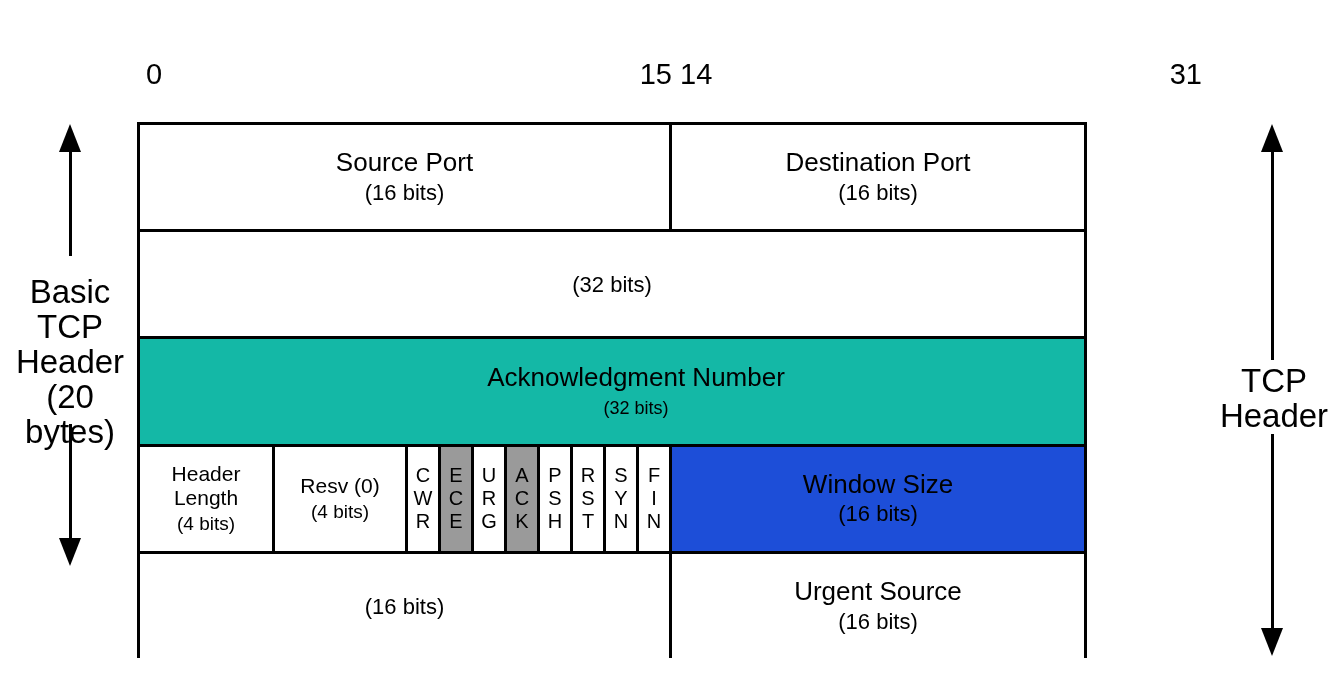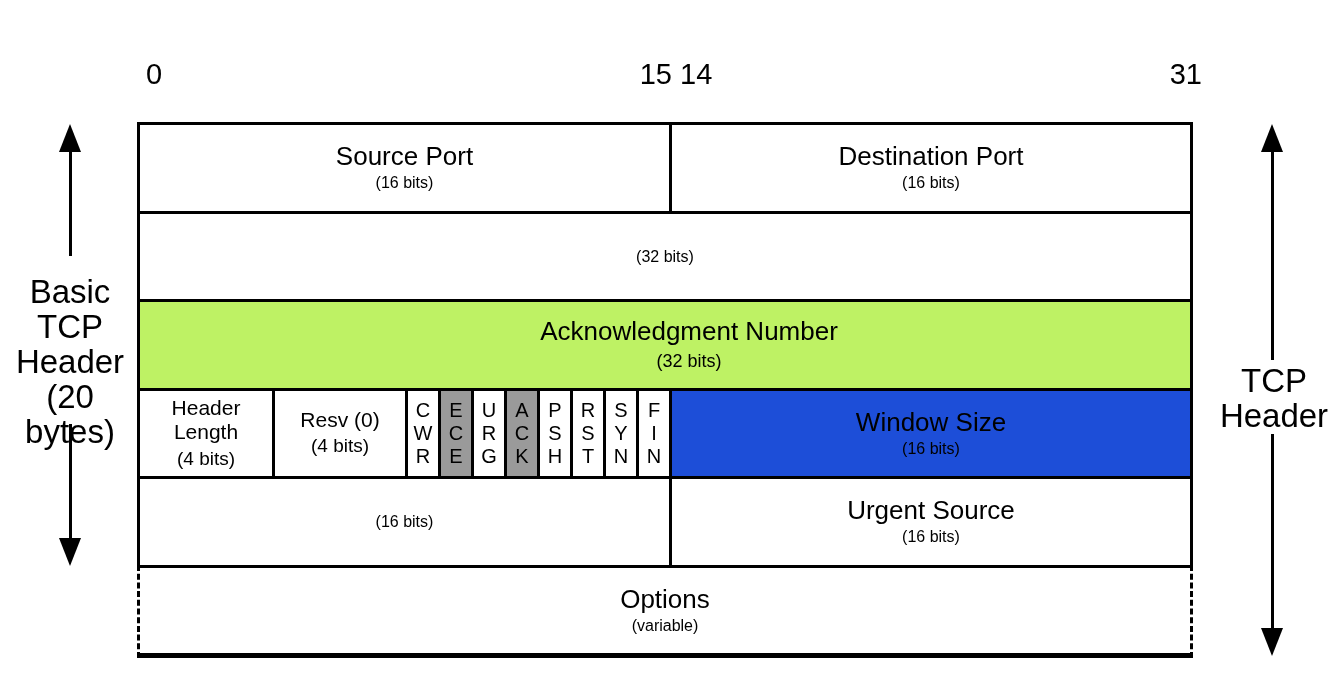--- a/index.html
+++ b/index.html
@@ -23,21 +23,21 @@
   }
   #bit-left  { left: 146px; }
   #bit-mid   { left: 676px; transform: translateX(-50%); }
   #bit-right { left: 1202px; transform: translateX(-100%); }
 
   
   #htable {
     position: absolute;
     left: 137px;
     top: 122px;
-    width: 1056px;
+    width: 950px;
     height: 536px;
     display: flex;
     flex-direction: column;
     box-sizing: border-box;
     justify-content: space-between;
   }
   .trow {
     flex: 1 1 0;
     display: flex;
     min-height: 0;
@@ -61,21 +61,21 @@
     min-width: 0;
   }
   .divR  { border-right: 3px solid #000; }
   .half  { flex: 0 0 532px; }
   .rest  { flex: 1 1 auto; }
   .w135  { flex: 0 0 135px; }
   .w133  { flex: 0 0 133px; }
   .flag  { flex: 0 0 33px; }
 
   .title { font-size: 26px; line-height: 1.15; }
-  .sub   { font-size: 16px; line-height: 1.25; margin-top: 1px; }
+  .sub   { font-size: 22px; line-height: 1.25; margin-top: 1px; }
   .sub.tiny { font-size: 18px; margin-top: 4px; }
   .small .title { font-size: 21px; line-height: 1.15; }
   .small .sub   { font-size: 19px; margin-top: 2px; }
   .pre { white-space: pre-line; }
   .flag-label {
     font-size: 20px;
     line-height: 23px;
     white-space: pre-line;
   }
 
@@ -162,21 +162,21 @@
       </div>
     </div>
 
     <div class="trow">
       <div class="cell rest">
         <div class="sub">(32 bits)</div>
       </div>
     </div>
 
     <div class="trow">
-      <div class="cell rest" style="background: #bef264; padding-left: 48px;">
+      <div class="cell rest" style="background: #14b8a6; padding-left: 48px;">
         <div class="title">Acknowledgment Number</div>
         <div class="sub tiny">(32 bits)</div>
       </div>
     </div>
 
     <div class="trow">
       <div class="cell w135 divR small">
         <div class="title pre">Header
 Length</div>
         <div class="sub">(4 bits)</div>
@@ -234,21 +234,15 @@
     <div class="trow">
       <div class="cell half divR">
         <div class="sub">(16 bits)</div>
       </div>
       <div class="cell rest">
         <div class="title">Urgent Source</div>
         <div class="sub">(16 bits)</div>
       </div>
     </div>
 
-    <div class="trow options">
-      <div class="cell rest">
-        <div class="title">Options</div>
-        <div class="sub">(variable)</div>
-      </div>
-    </div>
 
   </div>
 </div>
 
 </body></html>

